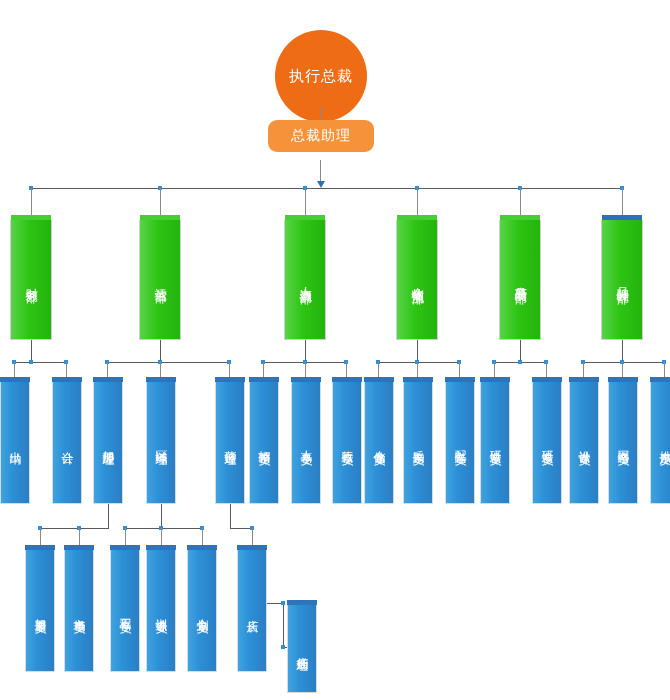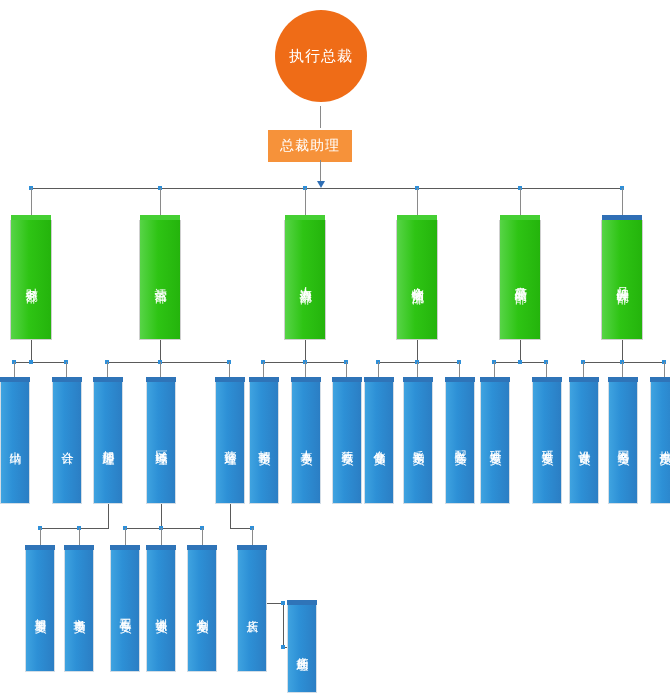--- a/index.html
+++ b/index.html
@@ -109,27 +109,27 @@
     border-left: 4px solid transparent;
     border-right: 4px solid transparent;
     border-top: 7px solid #2f6fb5;
   }
 </style>
 </head>
 <body>
 
 <div id="chart-root">
 
-  <div class="node ceo" style="left:275px; top:10px; width:92px; height:92px;">
+  <div class="node ceo" style="left:275px; top:30px; width:92px; height:92px;">
     <span class="htext">执行总裁</span>
   </div>
 
   <div class="conn v grey" style="left:320px; top:106px; height:22px;"></div>
 
-  <div class="node assistant" style="left:268px; top:130px; width:84px; height:32px;">
+  <div class="node assistant" style="left:268px; top:120px; width:106px; height:32px;border-radius:9px;">
     <span class="htext">总裁助理</span>
   </div>
 
   <div class="conn v grey" style="left:320px; top:160px; height:24px;"></div>
   <div class="arrow" style="left:317px; top:181px;"></div>
 
   <div class="conn h" style="left:31px; top:188px; width:593px;"></div>
 
   <div class="dot" style="left:29px;  top:186px;"></div>
   <div class="dot" style="left:158px; top:186px;"></div>

